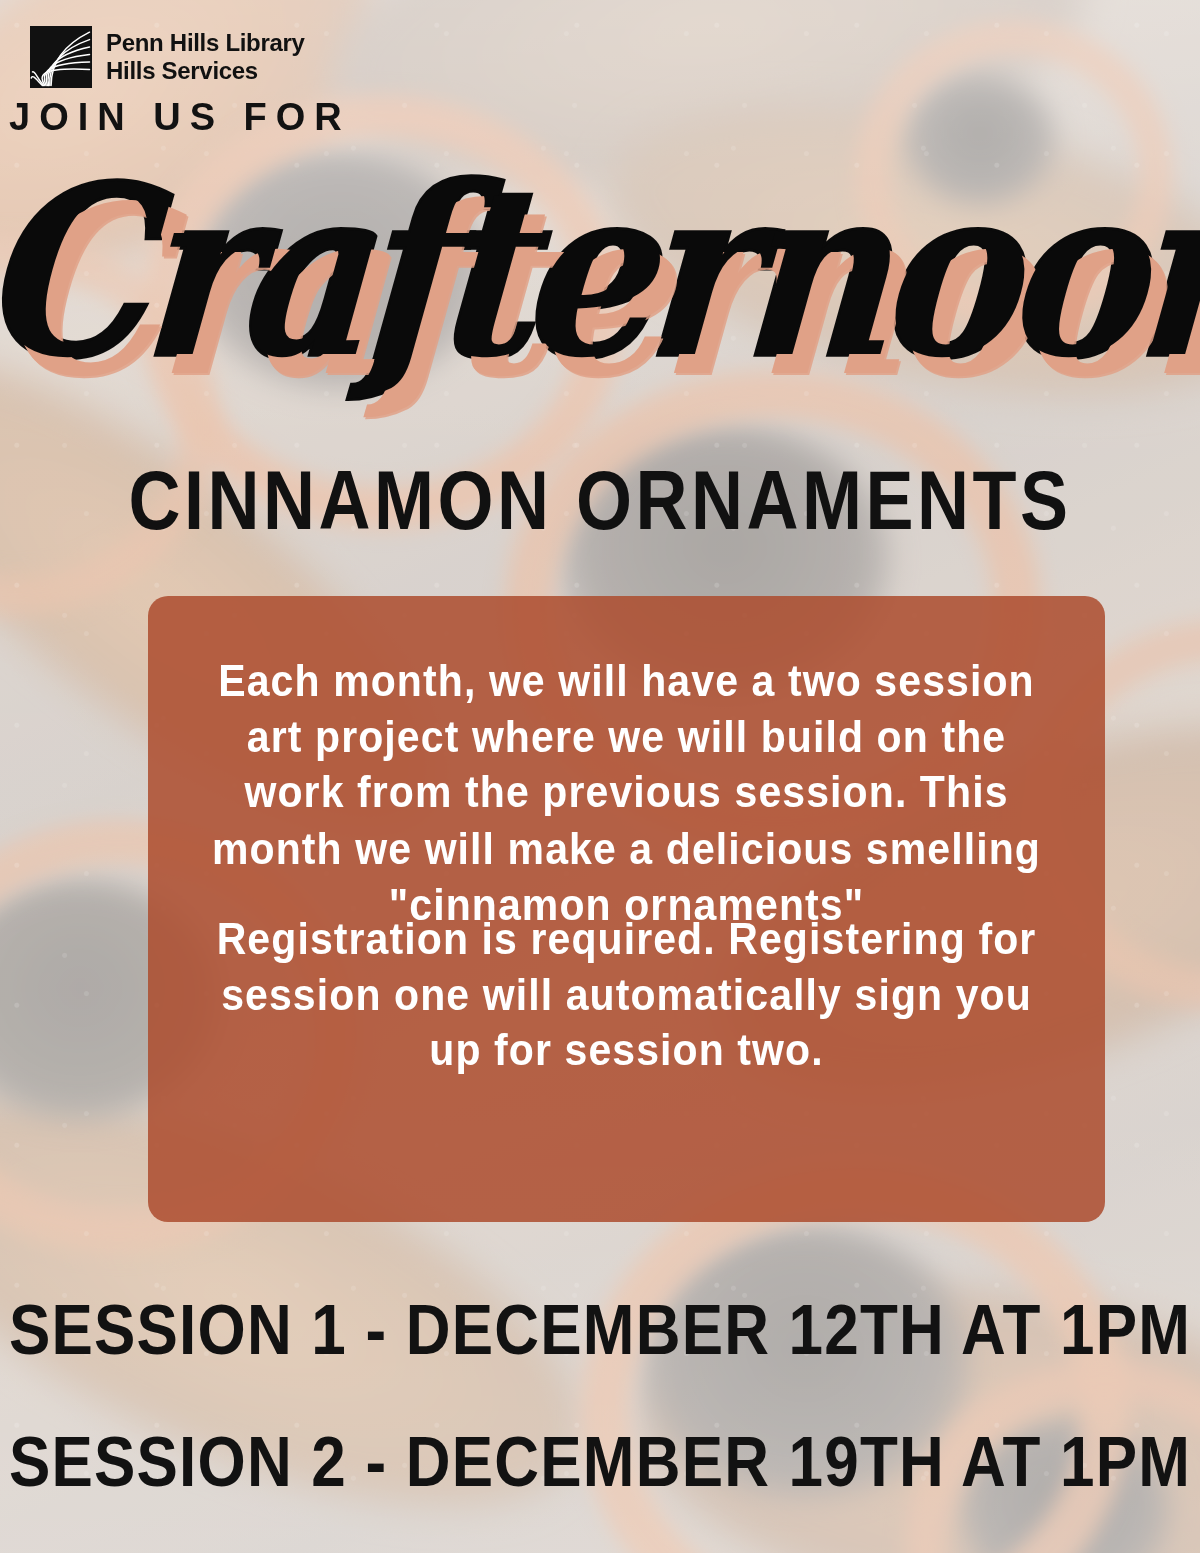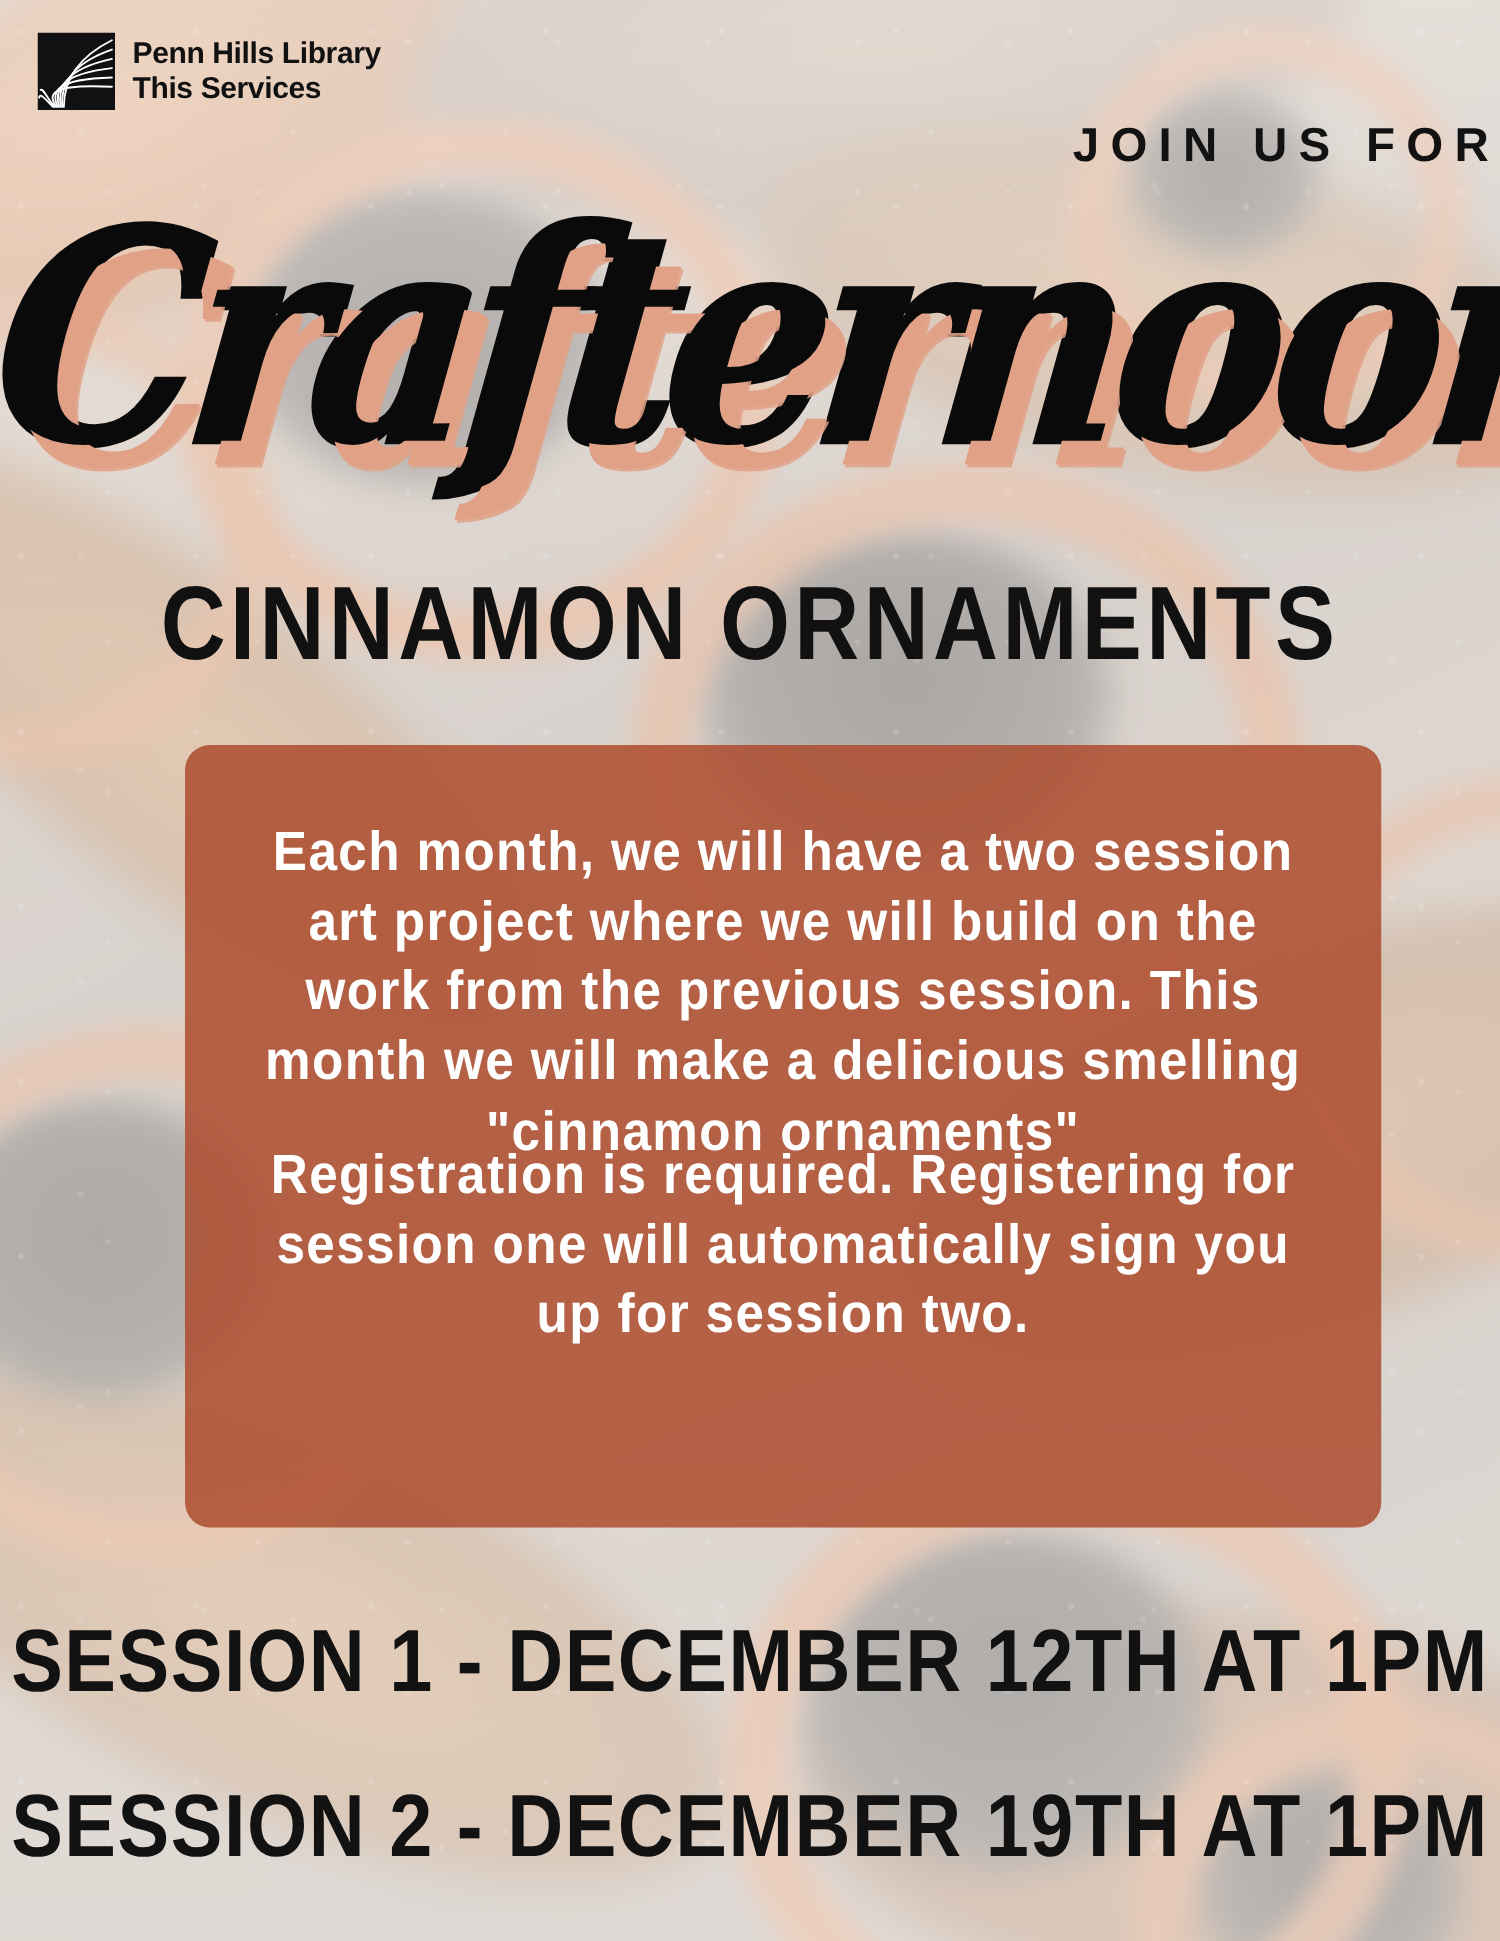--- a/index.html
+++ b/index.html
@@ -97,21 +97,21 @@
     color: #111111;
     white-space: nowrap;
   }
 
   
   #join-us {
     position: absolute;
     left: 0;
     right: 0;
     top: 96px;
-    text-align: right;
+    text-align: left;
     font-family: "Liberation Sans Narrow", "Liberation Sans", sans-serif;
     font-weight: bold;
     font-size: 38px;
     letter-spacing: 9px;
     color: #121212;
     text-indent: 9px;
   }
 
   #script-wrap {
     position: absolute;
@@ -251,21 +251,21 @@
         <path d="M30 96 C 26 74, 32 48, 96 34"></path>
         <path d="M28 96 C 22 76, 26 54, 96 46"></path>
         <path d="M26 96 C 18 78, 20 60, 96 58"></path>
         <path d="M24 96 C 14 80, 14 66, 96 70"></path>
         <path d="M22 96 C 10 82, 8 72, 4 74"></path>
         <path d="M20 96 C 8 84, 4 78, 2 84"></path>
       </g>
     </svg>
     <div id="logo-text">
       <span class="ln">Penn Hills Library</span>
-      <span class="ln">This Services</span>
+      <span class="ln">Hills Services</span>
     </div>
   </div>
 
   <div id="join-us">JOIN US FOR</div>
 
   <div id="script-wrap">
     <span id="script-title">Crafternoons</span>
   </div>
 
   <div id="subtitle">CINNAMON ORNAMENTS</div>

